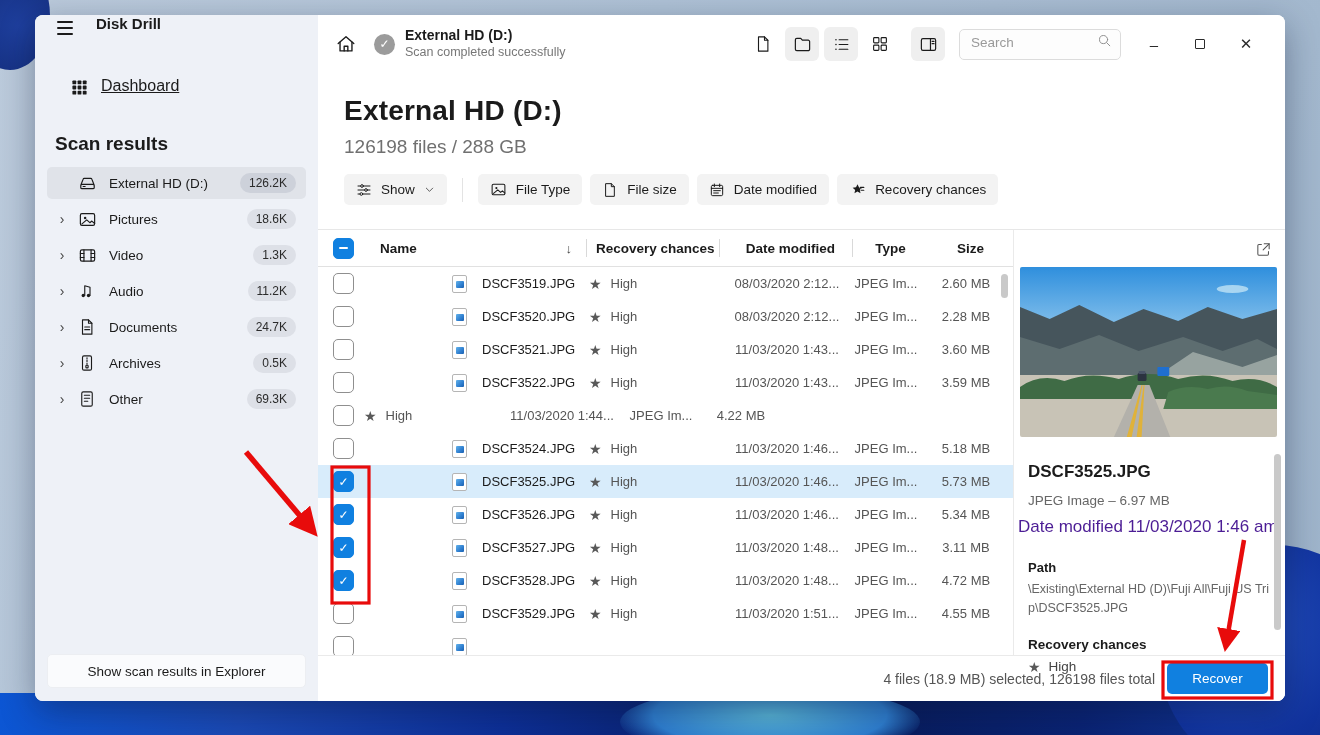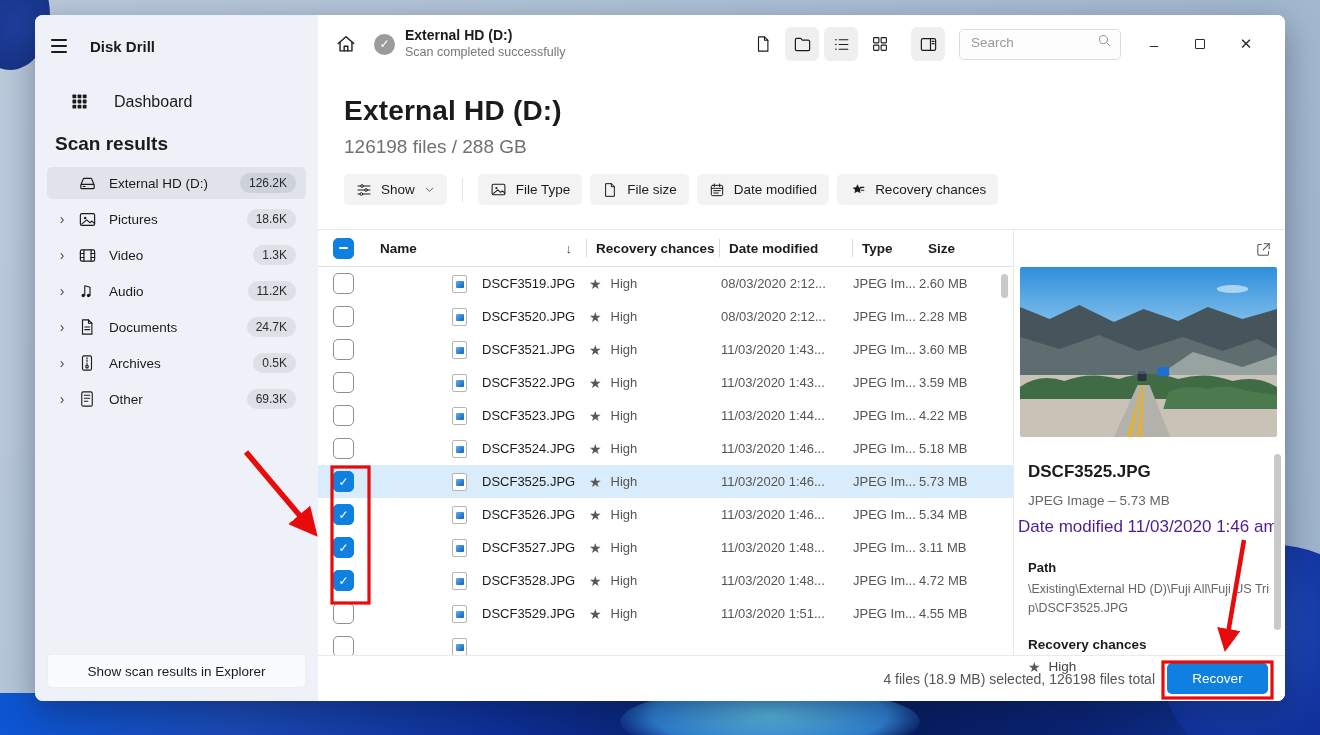--- a/index.html
+++ b/index.html
@@ -15,25 +15,25 @@
     background:radial-gradient(circle at 35% 35%, #2553c4 0%, #11339e 55%, #0a2378 100%); }
   .wp-left-petal { position:absolute; left:-30px; top:-40px; width:80px; height:110px; border-radius:50%;
     background:radial-gradient(circle at 60% 60%, #1e3f9e, #122a74); }
 
   
   .window { position:absolute; left:35px; top:15px; width:1250px; height:686px; background:#ffffff;
     border-radius:8px; box-shadow:0 10px 34px rgba(10,20,50,.38); display:flex; overflow:hidden; color:#1b1b1b; }
 
   
   .sidebar { width:283px; flex-shrink:0; background:#eef1f7; display:flex; flex-direction:column; }
-  .sb-head { height:62px; display:flex; align-items:center; gap:21px; padding-left:14px; }
+  .sb-head { height:62px; display:flex; align-items:flex-start; gap:21px; padding-left:20px; }
   .hamburger { width:20px; display:flex; flex-direction:column; gap:4px; padding:6px 2px; cursor:pointer; }
   .hamburger i { height:2px; background:#1b1b1b; border-radius:1px; }
   .sb-title { font-size:15px; font-weight:700; }
-  .sb-dash { height:34px; display:flex; align-items:flex-end; gap:13px; margin:0 12px 0 12px; padding-left:18px; border-radius:5px; }
+  .sb-dash { height:34px; display:flex; align-items:flex-start; margin:0 12px 0 12px; padding-left:18px; border-radius:5px;text-decoration:underline; }
   .sb-section { font-size:19px; font-weight:700; margin:22px 0 12px 20px; }
   .sb-items { display:flex; flex-direction:column; gap:4px; padding:0 12px; }
   .sb-item { height:32px; display:flex; align-items:center; border-radius:5px; font-size:13.5px; padding:0 10px 0 4px; }
   .sb-item.selected { background:#e0e3e9; }
   .sb-chev { width:22px; text-align:center; font-size:14px; color:#454545; }
   .sb-ic { width:20px; height:20px; margin:0 12px 0 4px; display:flex; align-items:center; justify-content:center; }
   .sb-label { flex:1; }
   .badge { background:#dde0e7; border-radius:10px; padding:3px 9px; font-size:12px; color:#2b2b2b; }
   .sb-item.selected .badge { background:#cdd1da; }
   .sb-foot { margin:auto 12px 13px 12px; height:34px; background:#fafbfd; border:1px solid #eceef2; border-radius:5px;
@@ -64,21 +64,21 @@
   .content-head { height:156px; padding-left:26px; }
   .page-title { font-size:28px; font-weight:700; padding-top:22px; letter-spacing:.2px; }
   .page-sub { font-size:19px; color:#707070; margin-top:9px; }
   .filterbar { display:flex; align-items:center; gap:8px; margin-top:16px; }
   .fbtn { height:31px; background:#f3f3f3; border-radius:5px; padding:0 12px; display:flex; align-items:center; gap:9px;
     font-size:13.5px; cursor:pointer; white-space:nowrap; }
   .fb-sep { width:1px; height:24px; background:#e3e3e3; margin:0 7px; }
   .content-divider { height:1px; background:#e7e7e7; }
 
   .body-row { flex:1; min-height:0; display:flex; }
-  .table-area { flex:1; min-width:0; display:flex; flex-direction:column; position:relative; }
+  .table-area { flex:1; min-width:0; display:flex; flex-direction:column; position:relative;text-align:center; }
   .thead { height:37px; display:flex; align-items:center; border-bottom:1px solid #e1e1e1; font-size:13.5px; font-weight:700; }
   .thead .hsep { width:1px; height:18px; background:#d9d9d9; }
   .tbody { flex:1; overflow:hidden; }
   .trow { height:33px; display:flex; align-items:center; font-size:13px; }
   .trow.selected { background:#d8ecfb; }
   .cell-check { width:46px; padding-left:15px; flex-shrink:0; }
   .checkbox { width:21px; height:21px; border:1px solid #8f8f8f; border-radius:5px; background:#fff; cursor:pointer;
     display:flex; align-items:center; justify-content:center; font-size:12px; color:#fff; }
   .checkbox.checked { background:var(--accent); border-color:var(--accent); }
   .checkbox.indet { background:var(--accent); border-color:var(--accent); }
@@ -478,24 +478,20 @@
     </span>
     <span class="cell-date c-date">11/03/2020 1:43...</span>
     <span class="cell-type c-type">JPEG Im...</span>
     <span class="cell-size c-size">3.59 MB</span>
   </div>
 
   <div class="trow">
     <span class="cell-check">
                 <span class="checkbox"></span>
               </span>
-    <span class="cell-name">
-      <span class="fileicon"></span>
-      <span class="c-name">DSCF3523.JPG</span>
-    </span>
     <span class="cell-rec">
       <span class="star c-star">★</span>
       <span class="c-rec">High</span>
     </span>
     <span class="cell-date c-date">11/03/2020 1:44...</span>
     <span class="cell-type c-type">JPEG Im...</span>
     <span class="cell-size c-size">4.22 MB</span>
   </div>
 
   <div class="trow">
@@ -646,21 +642,21 @@
             <path d="M150 125 q18 -8 40 -3 q20 -6 40 2 l30 4 v14 h-115 Z" fill="#4a7a4e"></path>
             <polygon points="95,170 152,170 131,118 119,118" fill="#b3b1ab"></polygon>
             <polygon points="108,170 113,170 124,118 123,118" fill="#e0b23a"></polygon>
             <polygon points="118,170 123,170 126,118 125,118" fill="#e0b23a"></polygon>
             <rect x="119" y="106" width="9" height="8" rx="1.5" fill="#2b3340"></rect>
             <rect x="120" y="104" width="7" height="3" rx="1" fill="#4a5568"></rect>
             <rect x="139" y="100" width="12" height="9" rx="1" fill="#1f6fd0"></rect>
           </svg>
         </div>
         <div class="pv-name">DSCF3525.JPG</div>
-        <div class="pv-meta">JPEG Image – 5.73 MB</div>
+        <div class="pv-meta">JPEG Image – 6.97 MB</div>
         <div class="pv-date">Date modified 11/03/2020 1:46 am</div>
         <div class="pv-path-label">Path</div>
         <div class="pv-path">\Existing\External HD (D)\Fuji All\Fuji US Trip\DSCF3525.JPG</div>
         <div class="pv-rec-label">Recovery chances</div>
         <div class="pv-rec">
           <span class="star">★</span>
           <span>High</span>
         </div>
         <div class="pv-scroll"></div>
       </div>

